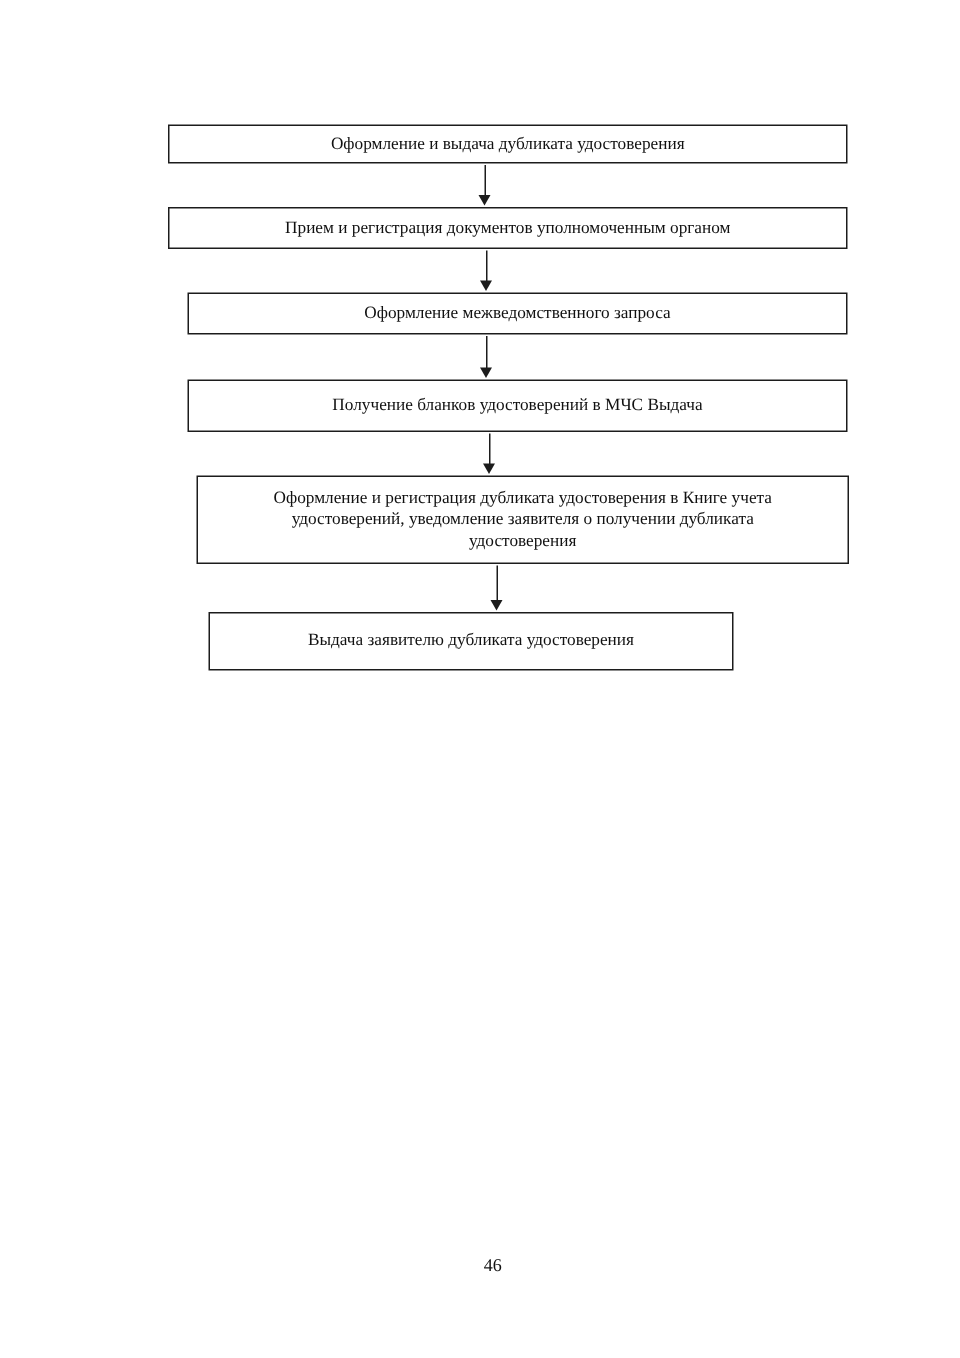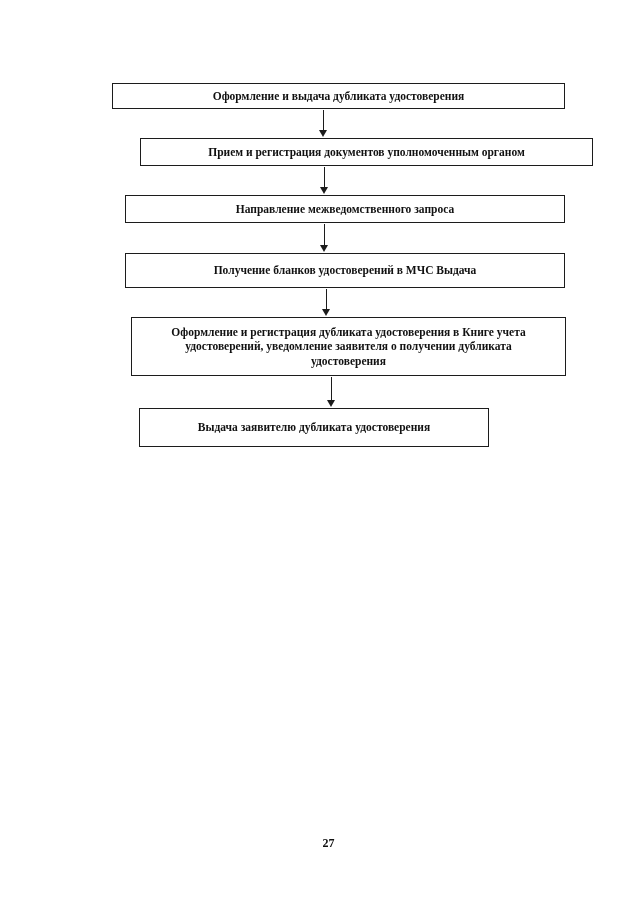--- a/index.html
+++ b/index.html
@@ -8,37 +8,36 @@
     background: #ffffff;
   }
   .page {
     position: relative;
     width: 640px;
     height: 905px;
     background: #ffffff;
     font-family: "Liberation Serif", "DejaVu Serif", serif;
     color: #111111;
     overflow: hidden;
-    font-weight: bold;
   }
   .box {
     position: absolute;
     box-sizing: border-box;
     border: 1px solid #1c1c1c;
     display: flex;
     align-items: center;
     justify-content: center;
     text-align: center;
     font-size: 11.5px;
     line-height: 14.5px;
     white-space: pre-line;
     padding: 1px 8px;
   }
   .b1 { left: 112px; top: 83px;  width: 453px; height: 26px; }
-  .b2 { left: 112px; top: 138px; width: 453px; height: 28px; margin-left: 28px; }
+  .b2 { left: 112px; top: 138px; width: 453px; height: 28px; }
   .b3 { left: 125px; top: 195px; width: 440px; height: 28px; }
   .b4 { left: 125px; top: 253px; width: 440px; height: 35px; }
   .b5 { left: 131px; top: 317px; width: 435px; height: 59px; }
   .b6 { left: 139px; top: 408px; width: 350px; height: 39px; }
 
   .arrow {
     position: absolute;
     width: 9px;
   }
   .arrow .line {
@@ -85,21 +84,21 @@
       <span class="line"></span>
       <span class="head"></span>
     </div>
 
   <div class="box b2">Прием и регистрация документов уполномоченным органом</div>
   <div class="arrow a2">
       <span class="line"></span>
       <span class="head"></span>
     </div>
 
-  <div class="box b3">Направление межведомственного запроса</div>
+  <div class="box b3">Оформление межведомственного запроса</div>
   <div class="arrow a3">
       <span class="line"></span>
       <span class="head"></span>
     </div>
 
   <div class="box b4">Получение бланков удостоверений в МЧС Выдача</div>
   <div class="arrow a4">
       <span class="line"></span>
       <span class="head"></span>
     </div>
@@ -107,15 +106,15 @@
   <div class="box b5">Оформление и регистрация дубликата удостоверения в Книге учета
 удостоверений, уведомление заявителя о получении дубликата
 удостоверения</div>
   <div class="arrow a5">
       <span class="line"></span>
       <span class="head"></span>
     </div>
 
   <div class="box b6">Выдача  заявителю дубликата удостоверения</div>
 
-  <div class="page-number">27</div>
+  <div class="page-number">46</div>
 
 </div>
 
 </body></html>

